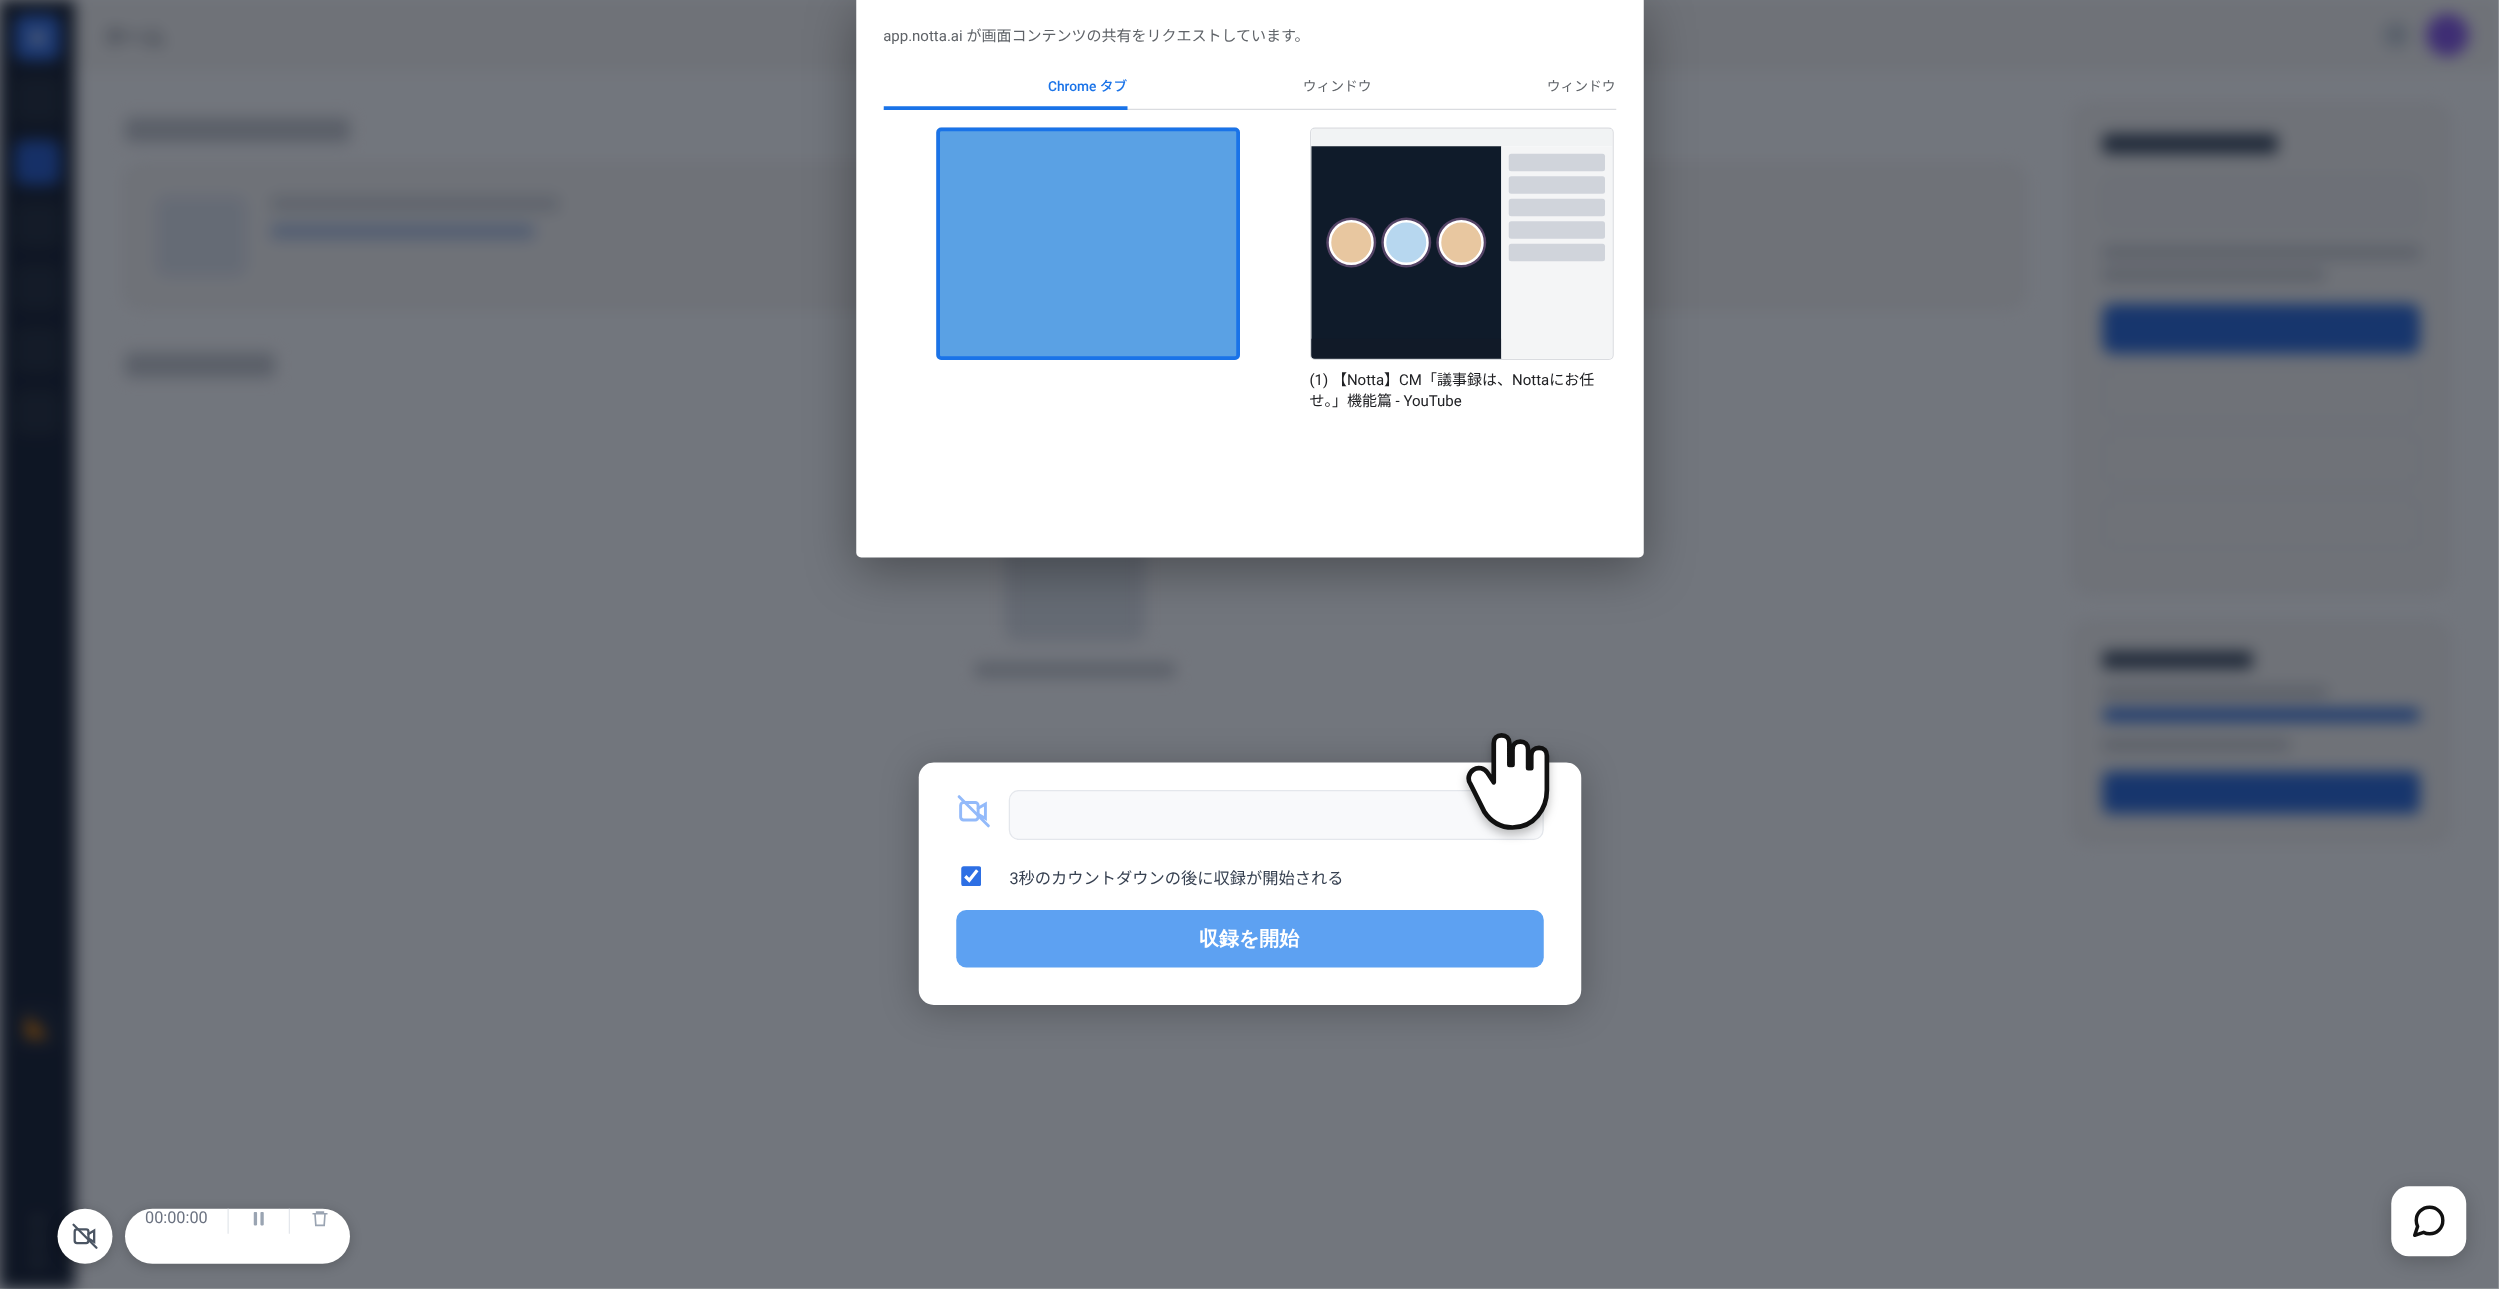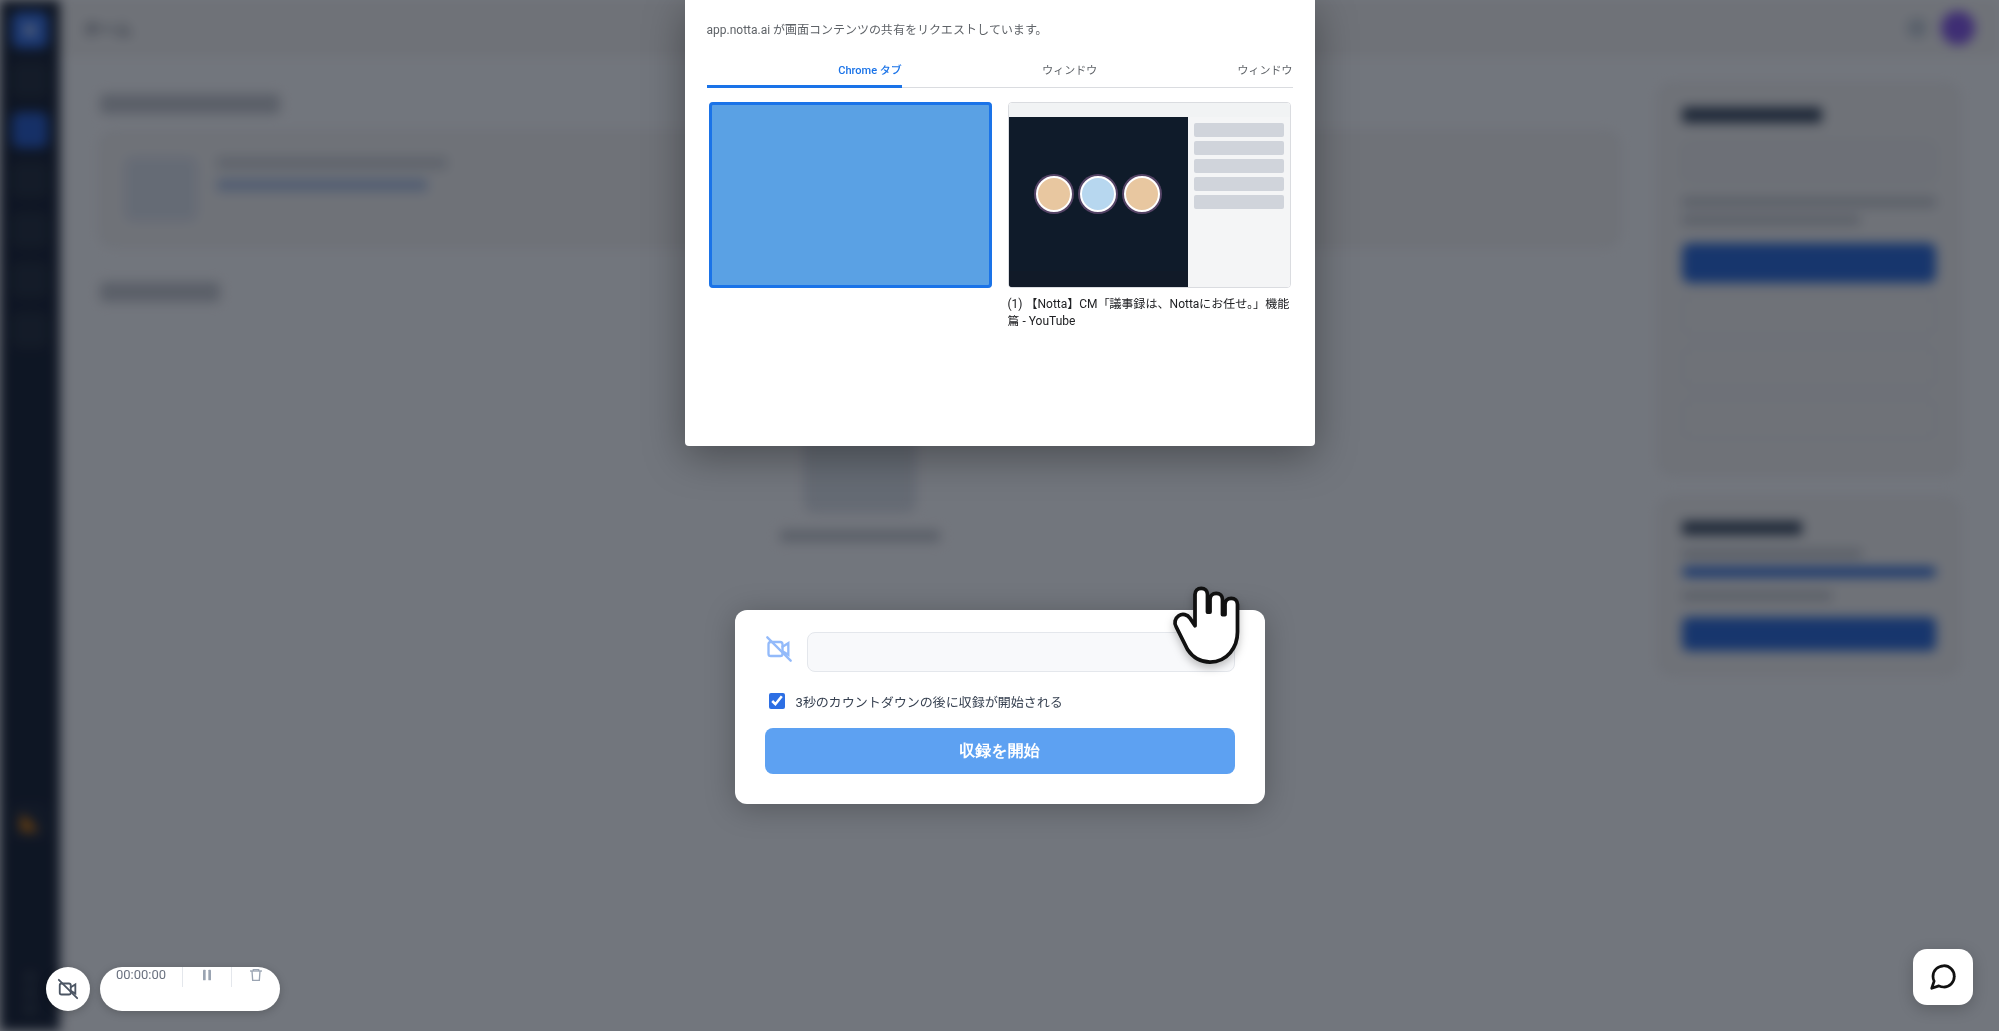--- a/index.html
+++ b/index.html
@@ -82,38 +82,38 @@
   .scrim{position:absolute;inset:0;background:rgba(10,15,25,.55);}
 
   
   .recorder-panel{
     position:absolute;top:610px;left:50%;transform:translateX(-50%);
     width:530px;background:#fff;border-radius:12px;padding:22px 30px 30px;box-shadow:0 4px 30px rgba(0,0,0,.25);
   }
   .recorder-row1{display:flex;align-items:center;gap:14px;margin-bottom:18px;}
   .nowebcam-icon{color:#3b82f6;opacity:.55;font-size:26px;}
   .recorder-input{flex:1;height:40px;border:1px solid #e4e7ec;border-radius:8px;background:#f8f9fb;}
-  .recorder-check-row{display:flex;align-items:center;gap:8px;font-size:13px;color:#374151;margin-bottom:16px;}
+  .recorder-check-row{display:flex;align-items:center;gap:20px;font-size:13px;color:#374151;margin-bottom:16px;}
   .recorder-check-row input{accent-color:#2d6fe4;width:16px;height:16px;}
   .recorder-start{width:100%;height:46px;border:none;border-radius:8px;background:#5da1f2;color:#fff;font-size:16px;font-weight:600;cursor:pointer;}
 
   
   .share-dialog{
     position:absolute;top:0px;left:50%;transform:translateX(-50%);
     width:630px;background:#fff;border-radius:0 0 4px 4px;box-shadow:var(--shadow);padding:20px 22px 18px;
     font-size:13px;color:var(--text);
   }
   .sd-title{font-size:15px;font-weight:600;margin-bottom:6px;}
   .sd-sub{font-size:12px;color:var(--text-sub);margin-bottom:14px;}
   .sd-tabs{display:flex;border-bottom:1px solid var(--border);}
   .sd-tab{flex:1;text-align:right;padding:10px 0;font-size:11px;color:var(--text-sub);cursor:pointer;position:relative;}
   .sd-tab.active{color:var(--blue);font-weight:500;}
   .sd-tab.active::after{content:"";position:absolute;left:0;right:0;bottom:-1px;height:3px;background:var(--blue);}
   .sd-grid{display:flex;gap:16px;padding:14px 2px 10px;min-height:340px;align-items:flex-start;}
-  .sd-item{width:50%;}
+  .sd-item{width:50%;margin-left:40px;}
   .sd-thumb{width:100%;height:186px;border:1px solid var(--border);border-radius:4px;overflow:hidden;background:#f1f3f4;position:relative;}
   .sd-item.selected .sd-thumb{outline:3px solid var(--blue);outline-offset:-3px;}
   .sd-thumb-blue{background:var(--light-blue);}
   
   .yt{position:absolute;inset:0;background:#fff;}
   .yt-top{height:14px;background:#f1f3f4;}
   .yt-body{display:flex;height:calc(100% - 14px);}
   .yt-player{flex:2;background:#0f1b2a;display:flex;flex-direction:column;}
   .yt-stage{flex:1;display:flex;align-items:center;justify-content:center;gap:8px;padding:10px;}
   .person{width:36px;height:36px;border-radius:50%;background:#e8c7a0;border:2px solid #fff;box-shadow:0 0 0 2px #546;}

